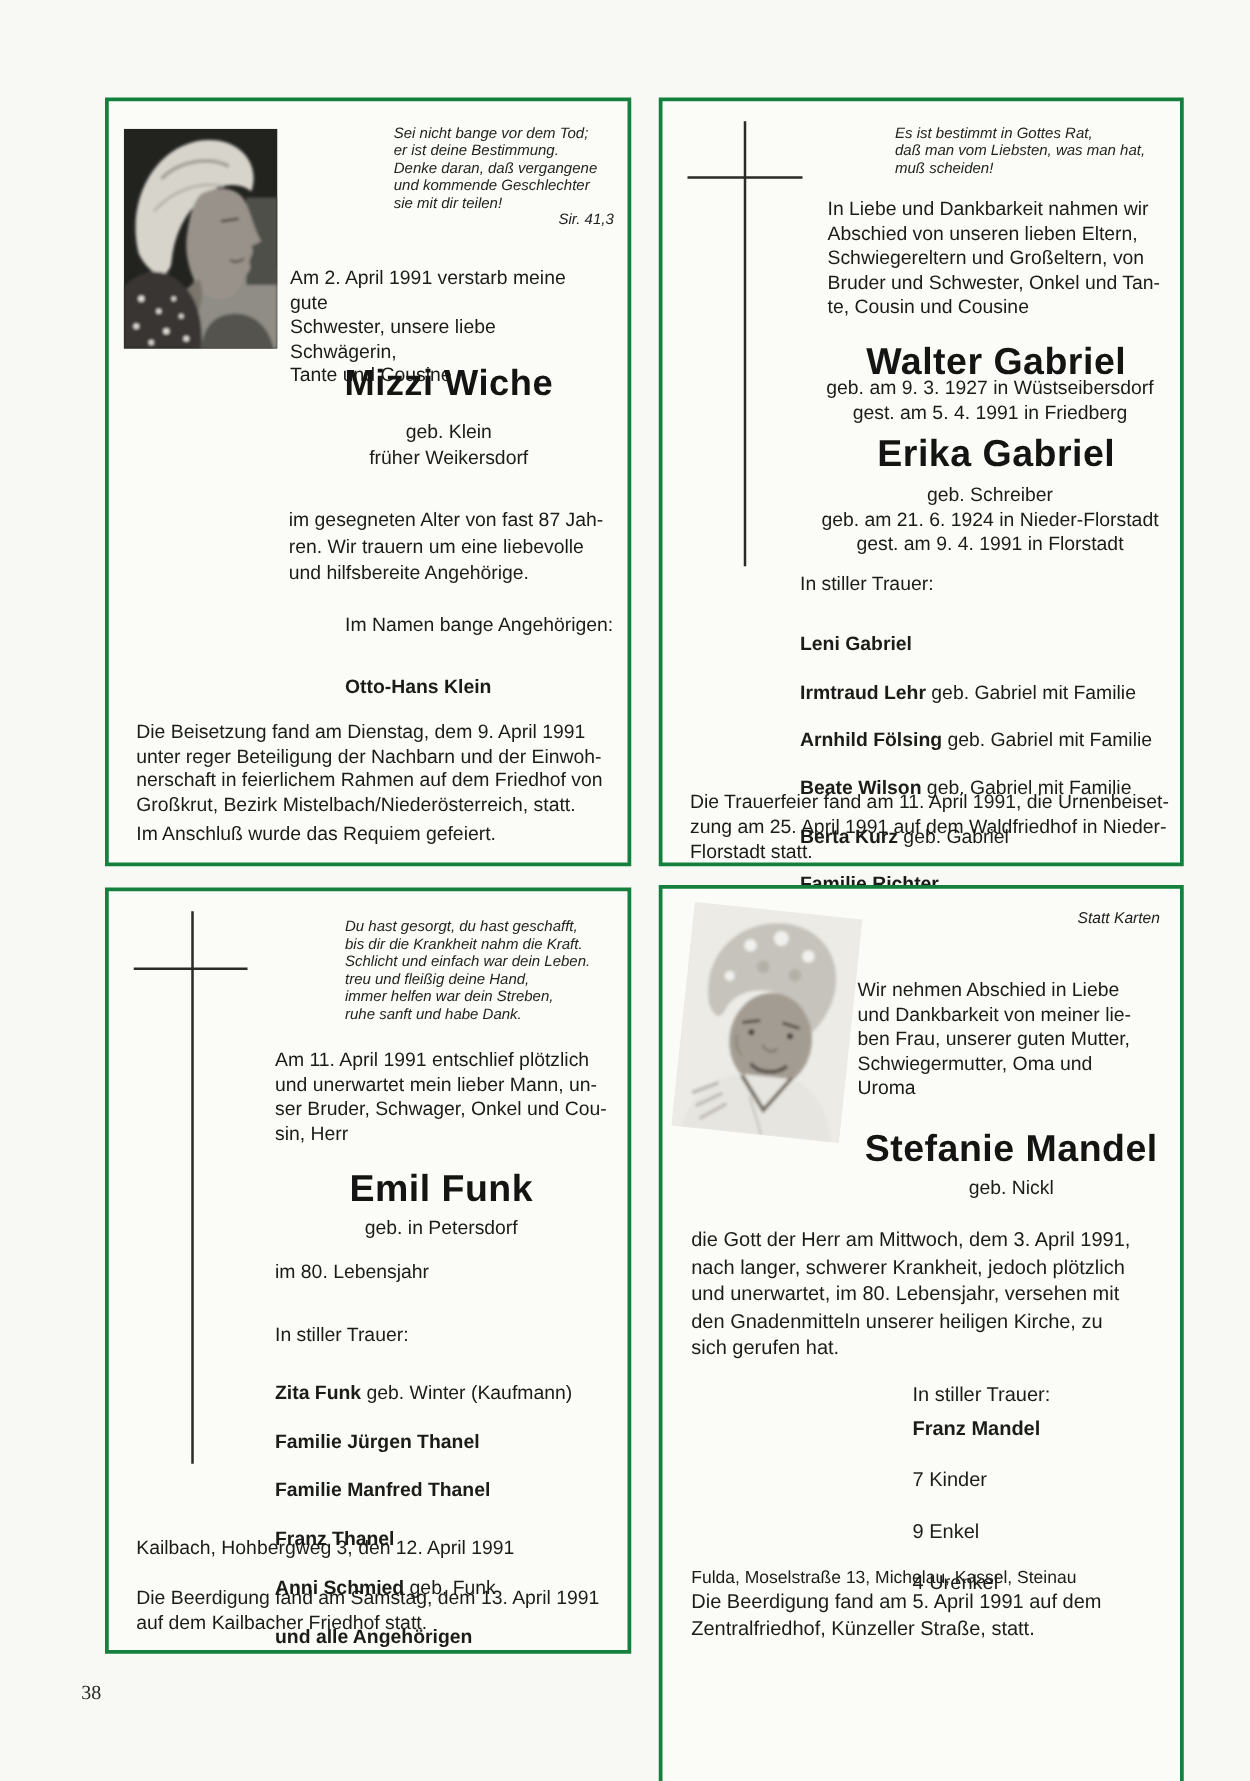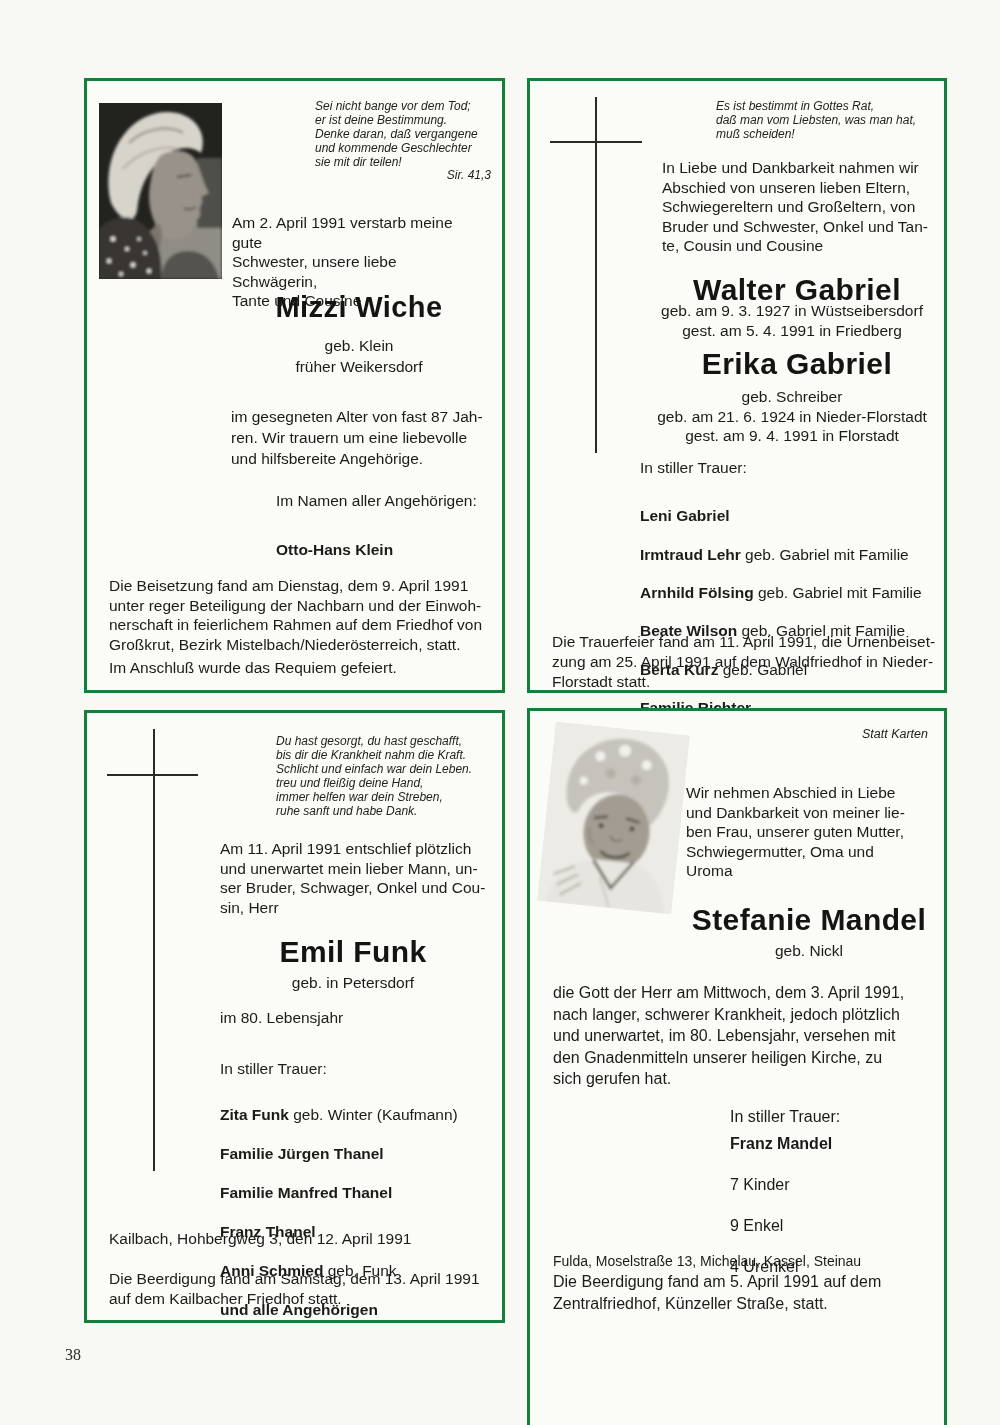--- a/index.html
+++ b/index.html
@@ -92,21 +92,21 @@
 
     <div class="abs para center" style="left:145px; top:254px; width:254px; line-height:21px;">geb. Klein
 früher Weikersdorf</div>
 
     <div class="abs big-name" style="left:145px; top:210px; width:254px; font-size:29px;">Mizzi Wiche</div>
 
     <div class="abs para" style="left:144px; top:325px; width:256px; line-height:21px;">im gesegneten Alter von fast 87 Jah-
 ren. Wir trauern um eine liebevolle
 und hilfsbereite Angehörige.</div>
 
-    <div class="abs para" style="left:189px; top:410px;">Im Namen aller Angehörigen:</div>
+    <div class="abs para" style="left:189px; top:410px;">Im Namen bange Angehörigen:</div>
 
     <div class="abs para mlist" style="left:189px; top:439px;">
       <div class="mline"><span class="b">Otto-Hans Klein</span><span></span></div>
     </div>
 
     <div class="abs para" style="left:22px; top:495px; width:380px;">Die Beisetzung fand am Dienstag, dem 9. April 1991
 unter reger Beteiligung der Nachbarn und der Einwoh-
 nerschaft in feierlichem Rahmen auf dem Friedhof von
 Großkrut, Bezirk Mistelbach/Niederösterreich, statt.</div>
     <div class="abs para" style="left:22px; top:577px; width:380px;">Im Anschluß wurde das Requiem gefeiert.</div>

